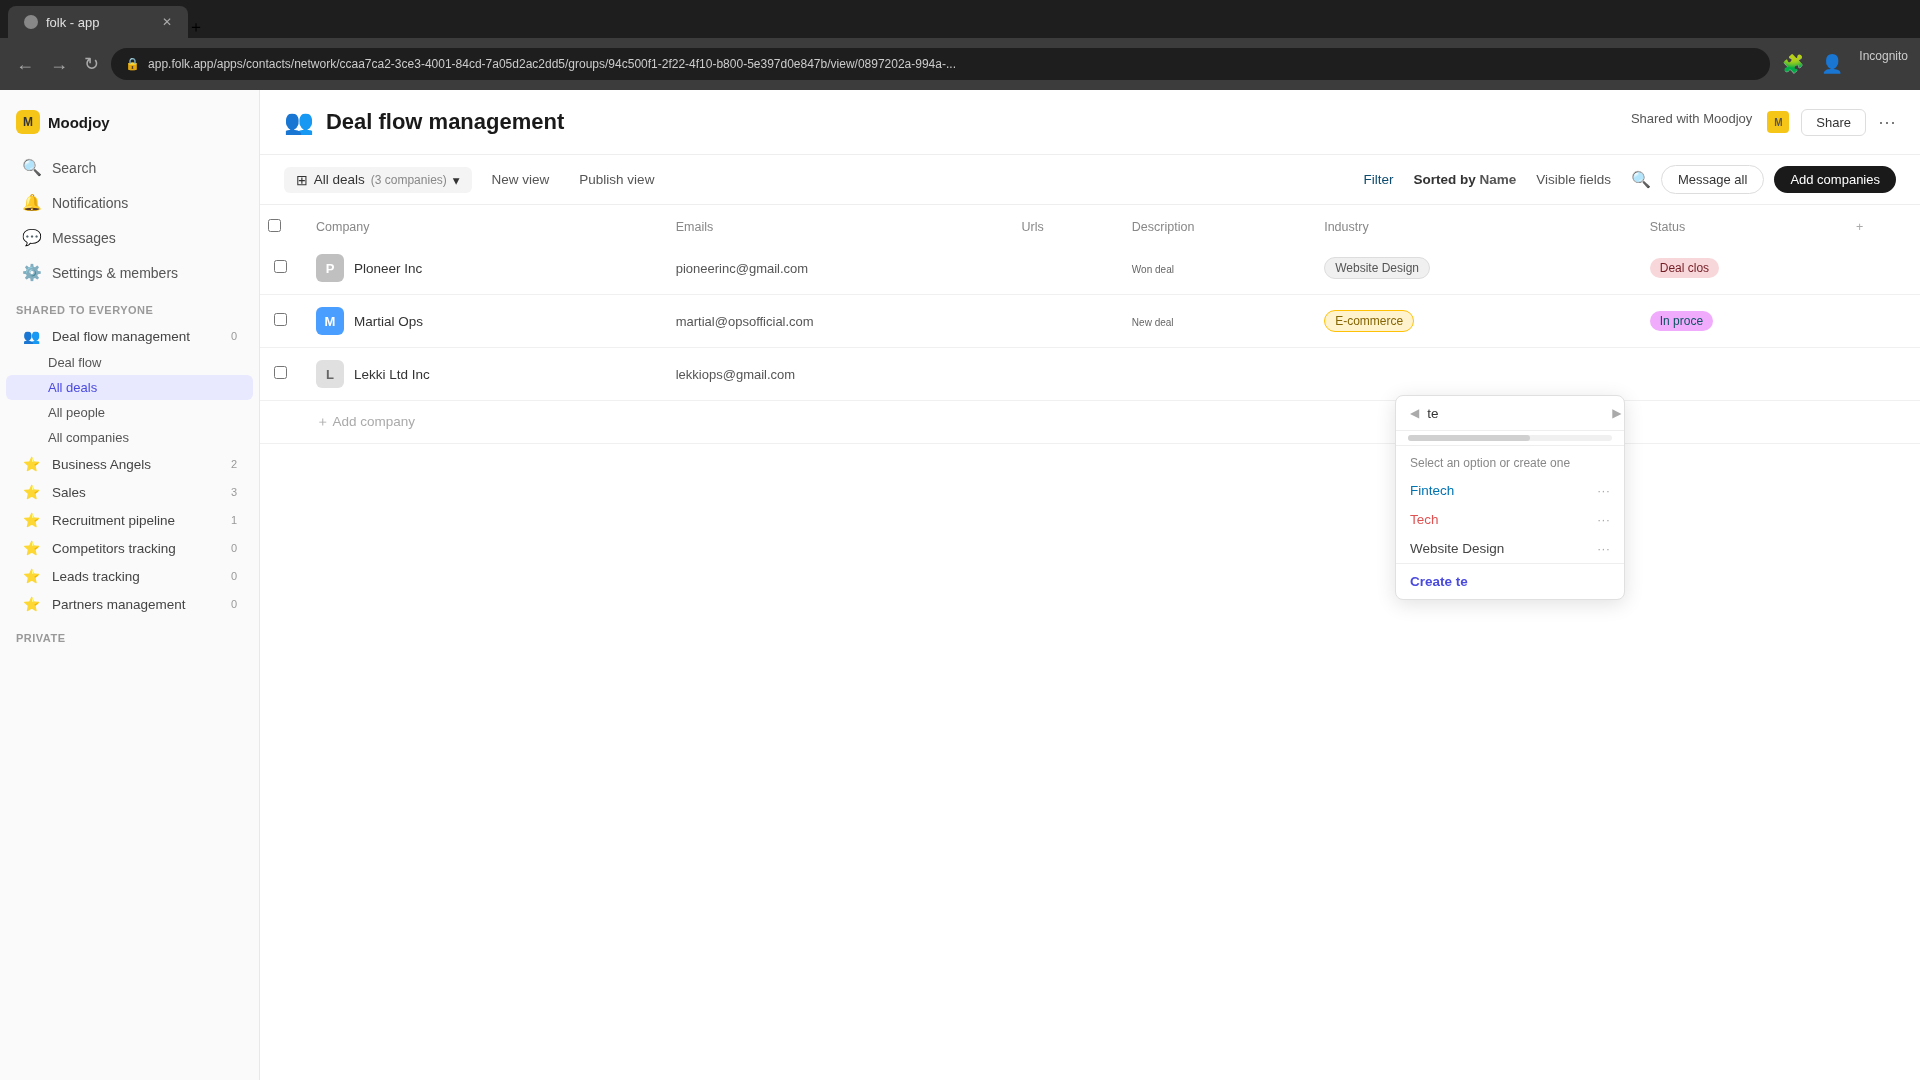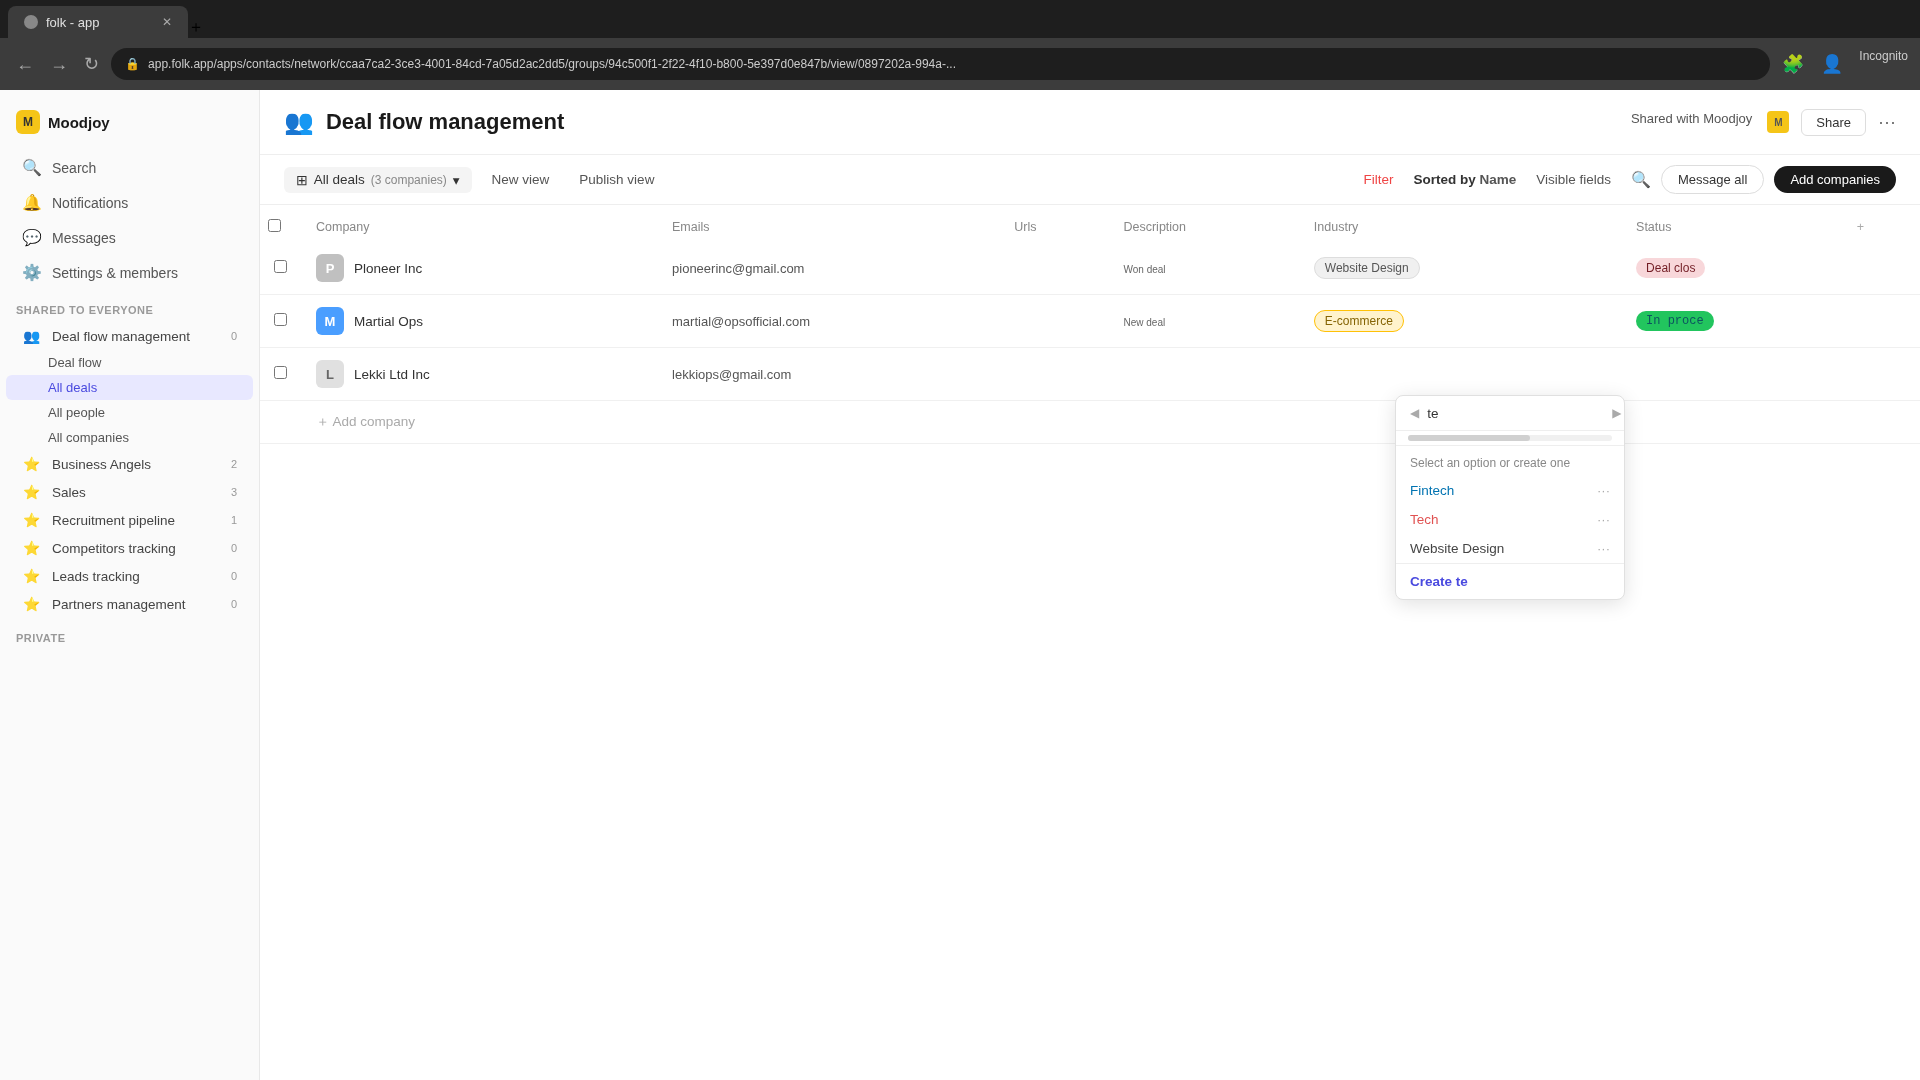--- a/index.html
+++ b/index.html
@@ -51,21 +51,21 @@
     .share-btn { background: none; border: 1px solid #ddd; border-radius: 6px; padding: 5px 14px; font-size: 13px; cursor: pointer; color: #333; }
     .more-btn { background: none; border: none; cursor: pointer; color: #666; font-size: 18px; }
 
     
     .toolbar { display: flex; align-items: center; padding: 10px 24px; border-bottom: 1px solid #eee; gap: 10px; }
     .view-selector { display: flex; align-items: center; gap: 6px; background: #f4f4f4; border-radius: 6px; padding: 5px 12px; cursor: pointer; font-size: 13.5px; color: #333; }
     .view-selector .grid-icon { font-size: 14px; }
     .view-count { color: #888; font-size: 12px; }
     .toolbar-btn { background: none; border: none; cursor: pointer; color: #555; font-size: 13.5px; padding: 5px 10px; border-radius: 6px; }
     .toolbar-spacer { flex: 1; }
-    .filter-btn { background: none; border: none; cursor: pointer; color: #ef4444; font-size: 13.5px; }
+    .filter-btn { background: none; border: none; cursor: pointer; color: #0c4a6e; font-size: 13.5px; }
     .sort-text { font-size: 13.5px; color: #555; }
     .sort-text span { font-weight: 600; color: #333; }
     .visible-fields-btn { background: none; border: none; cursor: pointer; color: #555; font-size: 13.5px; }
     .search-icon-btn { background: none; border: none; cursor: pointer; color: #555; font-size: 16px; }
     .message-all-btn { background: #fff; border: 1px solid #ddd; border-radius: 20px; padding: 6px 16px; font-size: 13px; cursor: pointer; color: #333; }
     .add-companies-btn { background: #1a1a1a; color: #fff; border: none; border-radius: 20px; padding: 6px 16px; font-size: 13px; cursor: pointer; }
 
     
     .table-container { flex: 1; overflow: auto; position: relative; }
     table { width: 100%; border-collapse: collapse; }
@@ -80,21 +80,21 @@
     .m-icon { background: #4a9eff; color: #fff; }
     .l-icon { background: #e0e0e0; color: #666; }
     .company-name { font-weight: 500; }
     .email-text { color: #555; font-size: 13px; }
     .desc-text { color: #666; font-size: 10px; }
     .tag { display: inline-block; padding: 3px 10px; border-radius: 12px; font-size: 12px; font-weight: 500; }
     .tag-gray { background: #f0f0f0; color: #555; border: 1px solid #ddd; }
     .tag-yellow { background: #fff3cd; color: #856404; border: 1px solid #ffc107; }
     .status-tag { display: inline-block; padding: 3px 10px; border-radius: 12px; font-size: 12px; font-weight: 500; }
     .status-closed { background: #f8d7da; color: #721c24; }
-    .status-process { background: #22c55e; color: #0c5460; font-family: Liberation Mono, monospace; }
+    .status-process { background: #f0abfc; color: #0c5460; }
 
     .row-actions { display: flex; gap: 4px; opacity: 0; }
     .row-action-btn { background: none; border: none; cursor: pointer; color: #888; padding: 2px 4px; border-radius: 4px; font-size: 13px; }
 
     .add-company-row td { color: #888; font-size: 13.5px; cursor: pointer; }
 
     
     .dropdown-popup {
       position: absolute;
       top: 190px;

